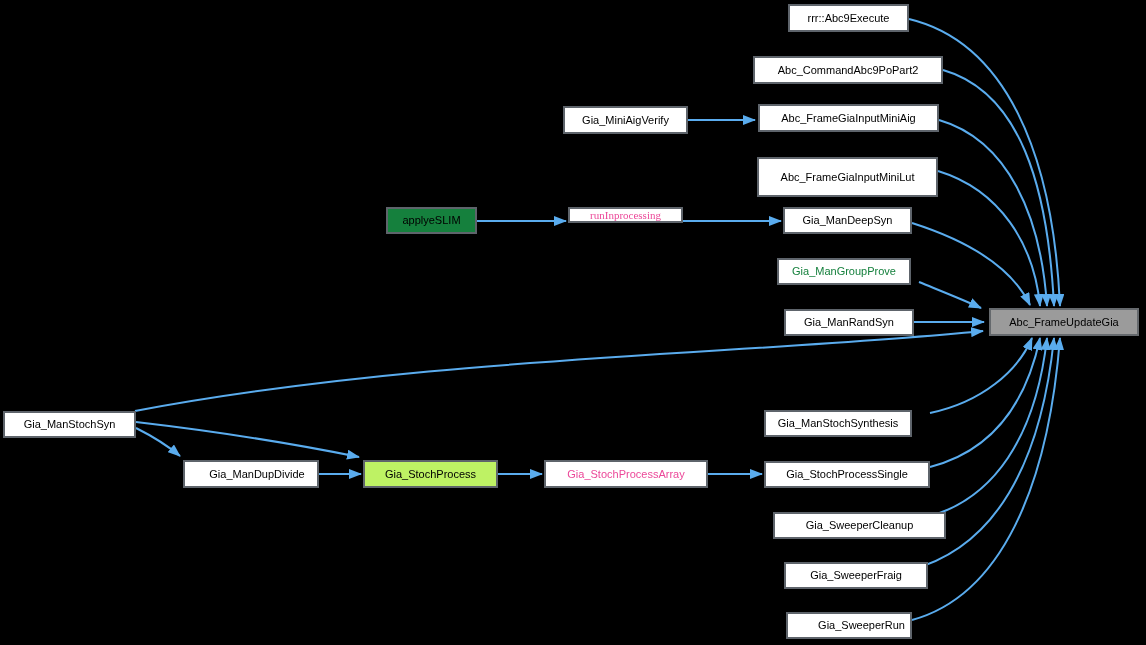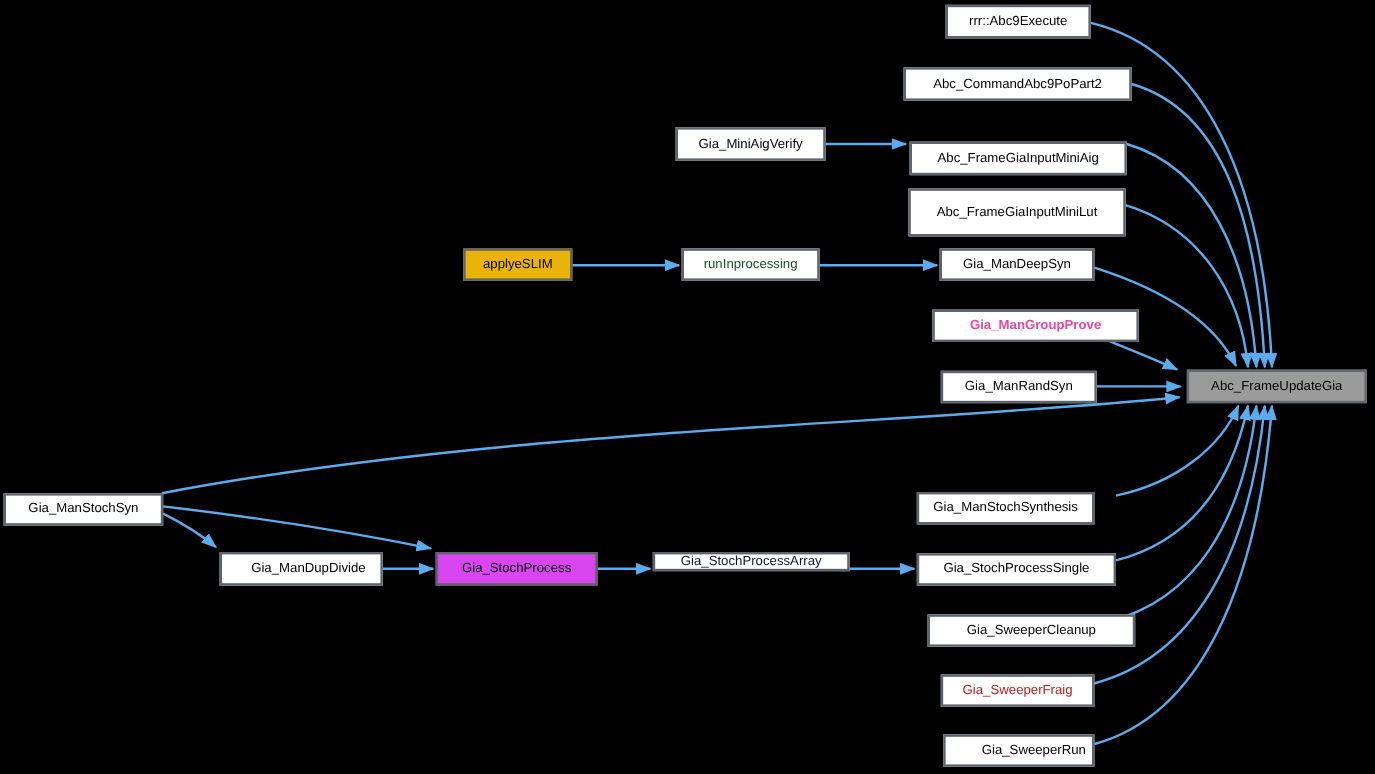--- a/index.html
+++ b/index.html
@@ -56,31 +56,31 @@
         <path d="M930,467 C992,451 1026,404 1040,338" fill="none" stroke="#5aacee" stroke-width="2" marker-end="url(#arrowhead)"></path>
         <path d="M923,518 C995,501 1036,435 1047,338" fill="none" stroke="#5aacee" stroke-width="2" marker-end="url(#arrowhead)"></path>
         <path d="M910,570 C995,548 1041,464 1054,338" fill="none" stroke="#5aacee" stroke-width="2" marker-end="url(#arrowhead)"></path>
         <path d="M912,620 C1000,596 1048,489 1060,338" fill="none" stroke="#5aacee" stroke-width="2" marker-end="url(#arrowhead)"></path>
       </g>
   </svg>
   <div>
       <div class="node" style="left: 788px; top: 4px; width: 121px; height: 28px; background: rgb(255, 255, 255); border: 2px solid rgb(94, 100, 107); color: rgb(0, 0, 0);">rrr::Abc9Execute</div>
       <div class="node" style="left: 753px; top: 56px; width: 190px; height: 28px; background: rgb(255, 255, 255); border: 2px solid rgb(94, 100, 107); color: rgb(0, 0, 0);">Abc_CommandAbc9PoPart2</div>
       <div class="node" style="left: 563px; top: 106px; width: 125px; height: 28px; background: rgb(255, 255, 255); border: 2px solid rgb(94, 100, 107); color: rgb(0, 0, 0);">Gia_MiniAigVerify</div>
-      <div class="node" style="left: 758px; top: 118px; width: 181px; height: 28px; background: rgb(255, 255, 255); border: 2px solid rgb(94, 100, 107); color: rgb(0, 0, 0);">Abc_FrameGiaInputMiniAig</div>
+      <div class="node" style="left: 758px; top: 104px; width: 181px; height: 28px; background: rgb(255, 255, 255); border: 2px solid rgb(94, 100, 107); color: rgb(0, 0, 0);">Abc_FrameGiaInputMiniAig</div>
       <div class="node" style="left: 757px; top: 157px; width: 181px; height: 40px; background: rgb(255, 255, 255); border: 2px solid rgb(94, 100, 107); color: rgb(0, 0, 0);">Abc_FrameGiaInputMiniLut</div>
-      <div class="node" style="left: 386px; top: 207px; width: 91px; height: 27px; background: #eab308; border: 2px solid rgb(94, 100, 107); color: rgb(0, 0, 0);">applyeSLIM</div>
-      <div class="node" style="left: 568px; top: 207px; width: 115px; height: 27px; background: rgb(255, 255, 255); border: 2px solid rgb(94, 100, 107); color: #14532d;">runInprocessing</div>
+      <div class="node" style="left: 386px; top: 207px; width: 91px; height: 27px; background: #15803d; border: 2px solid rgb(94, 100, 107); color: rgb(0, 0, 0);">applyeSLIM</div>
+      <div class="node" style="left: 568px; top: 207px; width: 115px; height: 16px; background: rgb(255, 255, 255); border: 2px solid rgb(94, 100, 107); color: #ec4899; font-family: Liberation Serif, serif;">runInprocessing</div>
       <div class="node" style="left: 783px; top: 207px; width: 129px; height: 27px; background: rgb(255, 255, 255); border: 2px solid rgb(94, 100, 107); color: rgb(0, 0, 0);">Gia_ManDeepSyn</div>
-      <div class="node" style="left: 777px; top: 258px; width: 172px; height: 27px; background: rgb(255, 255, 255); border: 2px solid rgb(94, 100, 107); color: #ec4899; font-weight: bold;">Gia_ManGroupProve</div>
+      <div class="node" style="left: 777px; top: 258px; width: 134px; height: 27px; background: rgb(255, 255, 255); border: 2px solid rgb(94, 100, 107); color: #15803d;">Gia_ManGroupProve</div>
       <div class="node" style="left: 784px; top: 309px; width: 130px; height: 27px; background: rgb(255, 255, 255); border: 2px solid rgb(94, 100, 107); color: rgb(0, 0, 0);">Gia_ManRandSyn</div>
       <div class="node" style="left: 989px; top: 308px; width: 150px; height: 28px; background: rgb(155, 155, 155); border: 2px solid rgb(101, 105, 109); color: rgb(0, 0, 0);">Abc_FrameUpdateGia</div>
       <div class="node" style="left: 3px; top: 411px; width: 133px; height: 27px; background: rgb(255, 255, 255); border: 2px solid rgb(94, 100, 107); color: rgb(0, 0, 0);">Gia_ManStochSyn</div>
       <div class="node" style="left: 764px; top: 410px; width: 148px; height: 27px; background: rgb(255, 255, 255); border: 2px solid rgb(94, 100, 107); color: rgb(0, 0, 0);">Gia_ManStochSynthesis</div>
       <div class="node" style="left: 183px; top: 460px; width: 136px; height: 28px; background: rgb(255, 255, 255); border: 2px solid rgb(94, 100, 107); color: rgb(0, 0, 0); padding-left: 12px;">Gia_ManDupDivide</div>
-      <div class="node" style="left: 363px; top: 460px; width: 135px; height: 28px; background: #d946ef; border: 2px solid rgb(94, 100, 107); color: rgb(0, 0, 0);">Gia_StochProcess</div>
-      <div class="node" style="left: 544px; top: 460px; width: 164px; height: 16px; background: rgb(255, 255, 255); border: 2px solid rgb(94, 100, 107); color: #0f172a;">Gia_StochProcessArray</div>
+      <div class="node" style="left: 363px; top: 460px; width: 135px; height: 28px; background: #bef264; border: 2px solid rgb(94, 100, 107); color: rgb(0, 0, 0);">Gia_StochProcess</div>
+      <div class="node" style="left: 544px; top: 460px; width: 164px; height: 28px; background: rgb(255, 255, 255); border: 2px solid rgb(94, 100, 107); color: #ec4899;">Gia_StochProcessArray</div>
       <div class="node" style="left: 764px; top: 461px; width: 166px; height: 27px; background: rgb(255, 255, 255); border: 2px solid rgb(94, 100, 107); color: rgb(0, 0, 0);">Gia_StochProcessSingle</div>
       <div class="node" style="left: 773px; top: 512px; width: 173px; height: 27px; background: rgb(255, 255, 255); border: 2px solid rgb(94, 100, 107); color: rgb(0, 0, 0);">Gia_SweeperCleanup</div>
-      <div class="node" style="left: 784px; top: 562px; width: 128px; height: 27px; background: rgb(255, 255, 255); border: 2px solid rgb(94, 100, 107); color: #b91c1c;">Gia_SweeperFraig</div>
+      <div class="node" style="left: 784px; top: 562px; width: 144px; height: 27px; background: rgb(255, 255, 255); border: 2px solid rgb(94, 100, 107); color: #000000;">Gia_SweeperFraig</div>
       <div class="node" style="left: 786px; top: 612px; width: 126px; height: 27px; background: rgb(255, 255, 255); border: 2px solid rgb(94, 100, 107); color: rgb(0, 0, 0); padding-left: 25px;">Gia_SweeperRun</div>
     </div>
 </div>
 
 </body></html>

